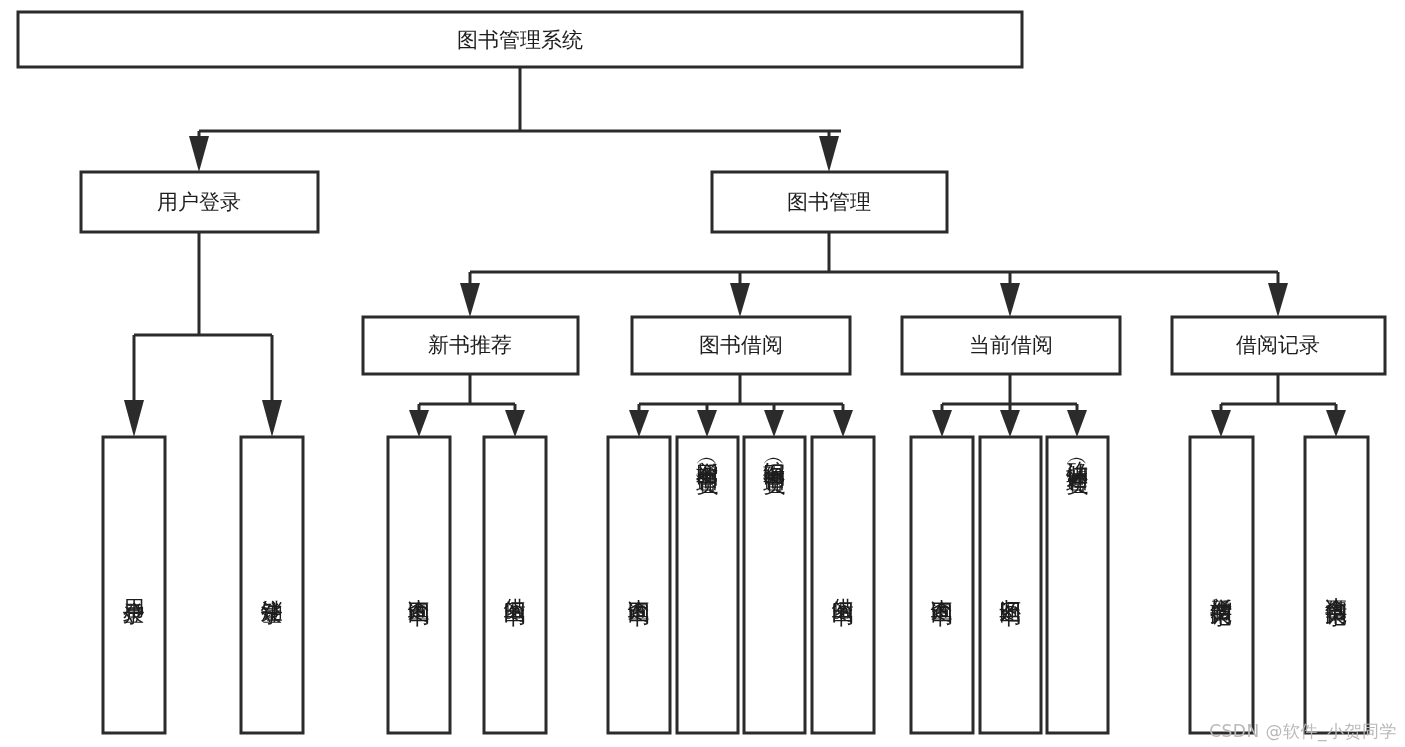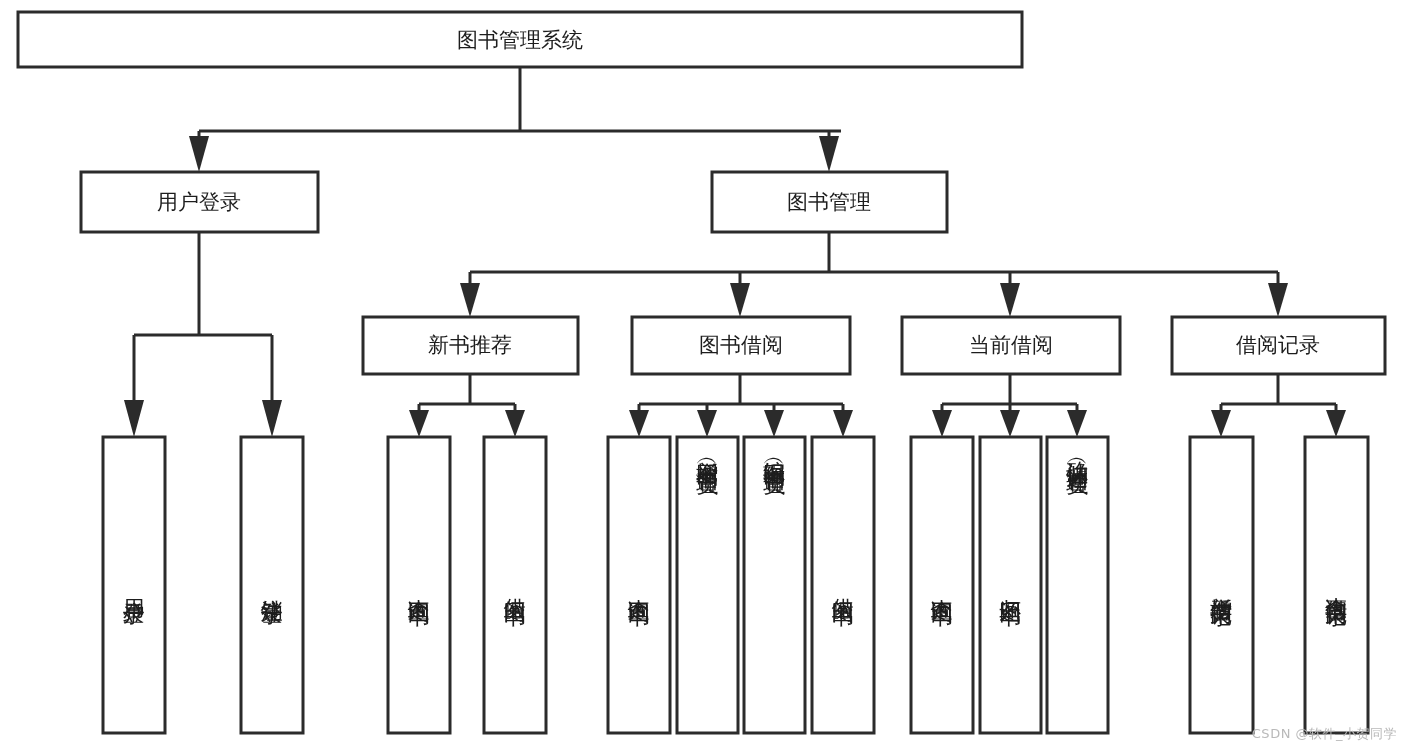--- a/index.html
+++ b/index.html
@@ -65,21 +65,21 @@
     line-height: 1.16;
     letter-spacing: 2px;
     color: #1d1d1d;
     white-space: nowrap;
   }
   #watermark {
     position: absolute;
     right: 8px;
     bottom: 4px;
     font-family: "DejaVu Sans", "Liberation Sans", sans-serif;
-    font-size: 13px;
+    font-size: 17px;
     color: #b9b9b9;
     letter-spacing: 0.5px;
     white-space: nowrap;
   }
 </style>
 </head>
 <body>
 
 <div id="diagram-root">
 

